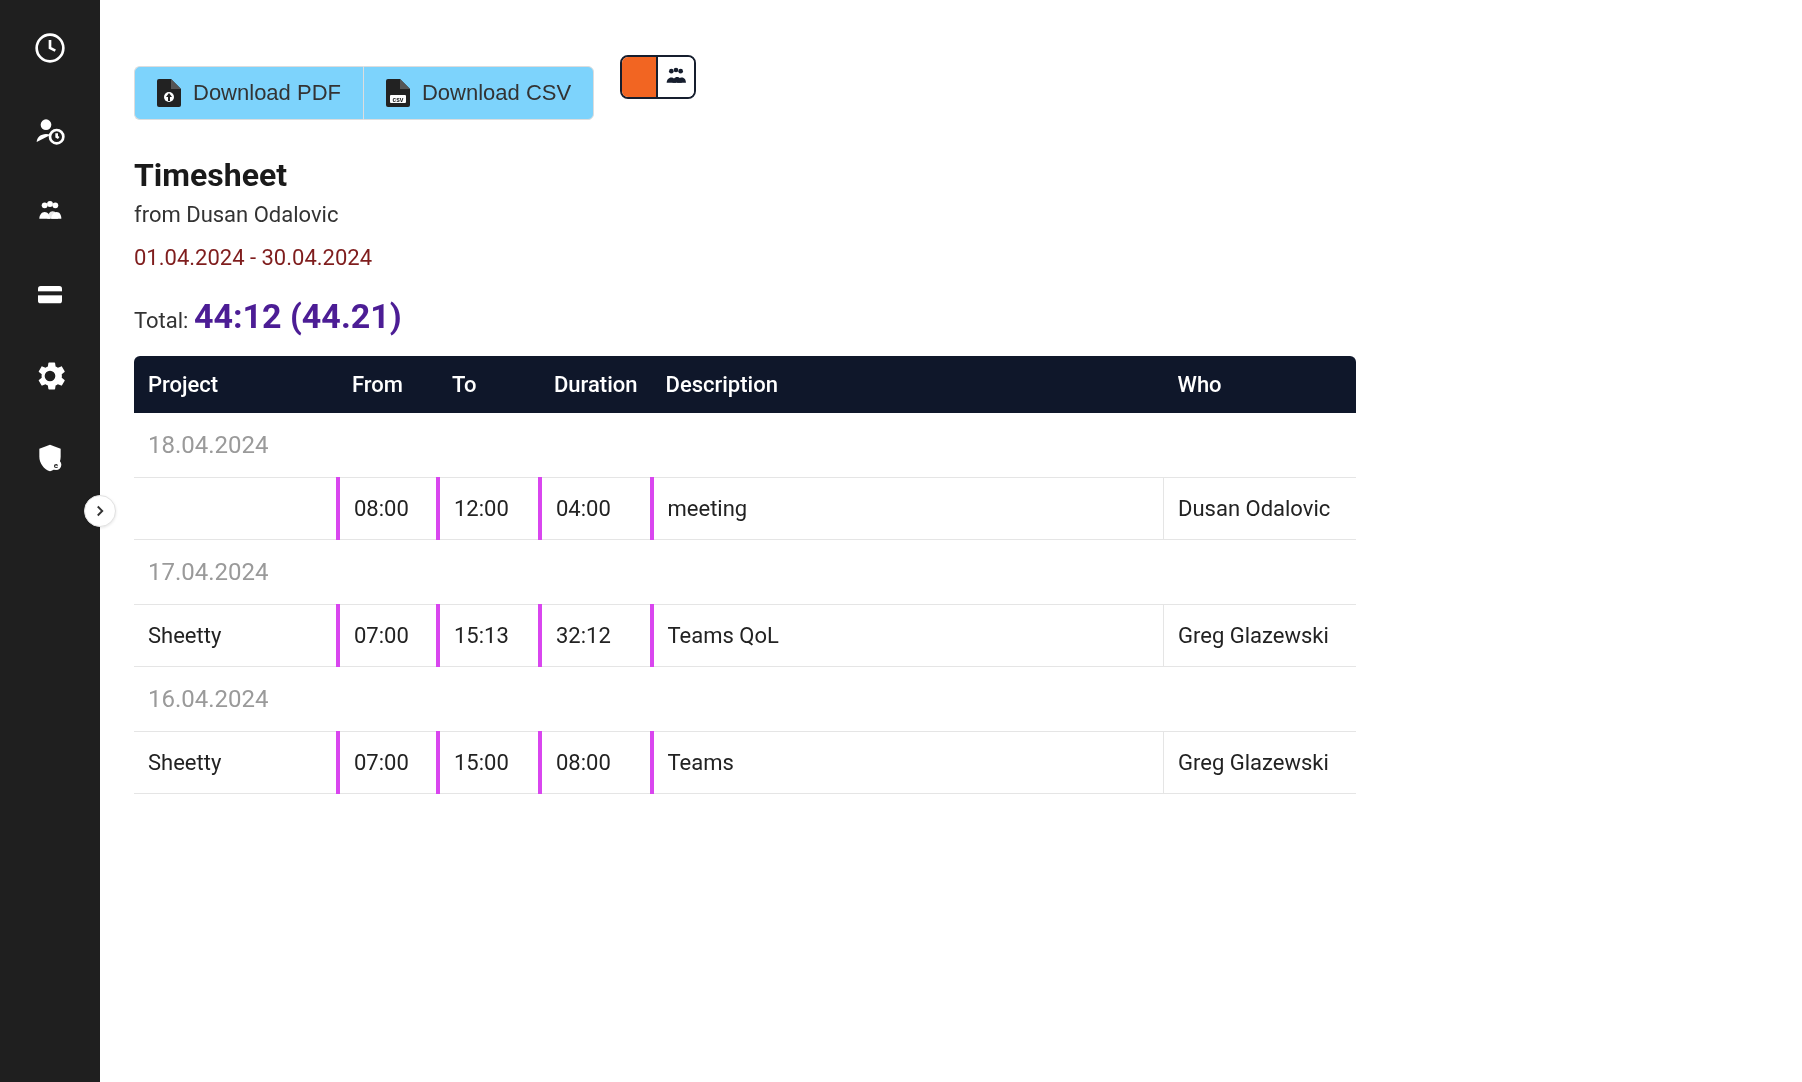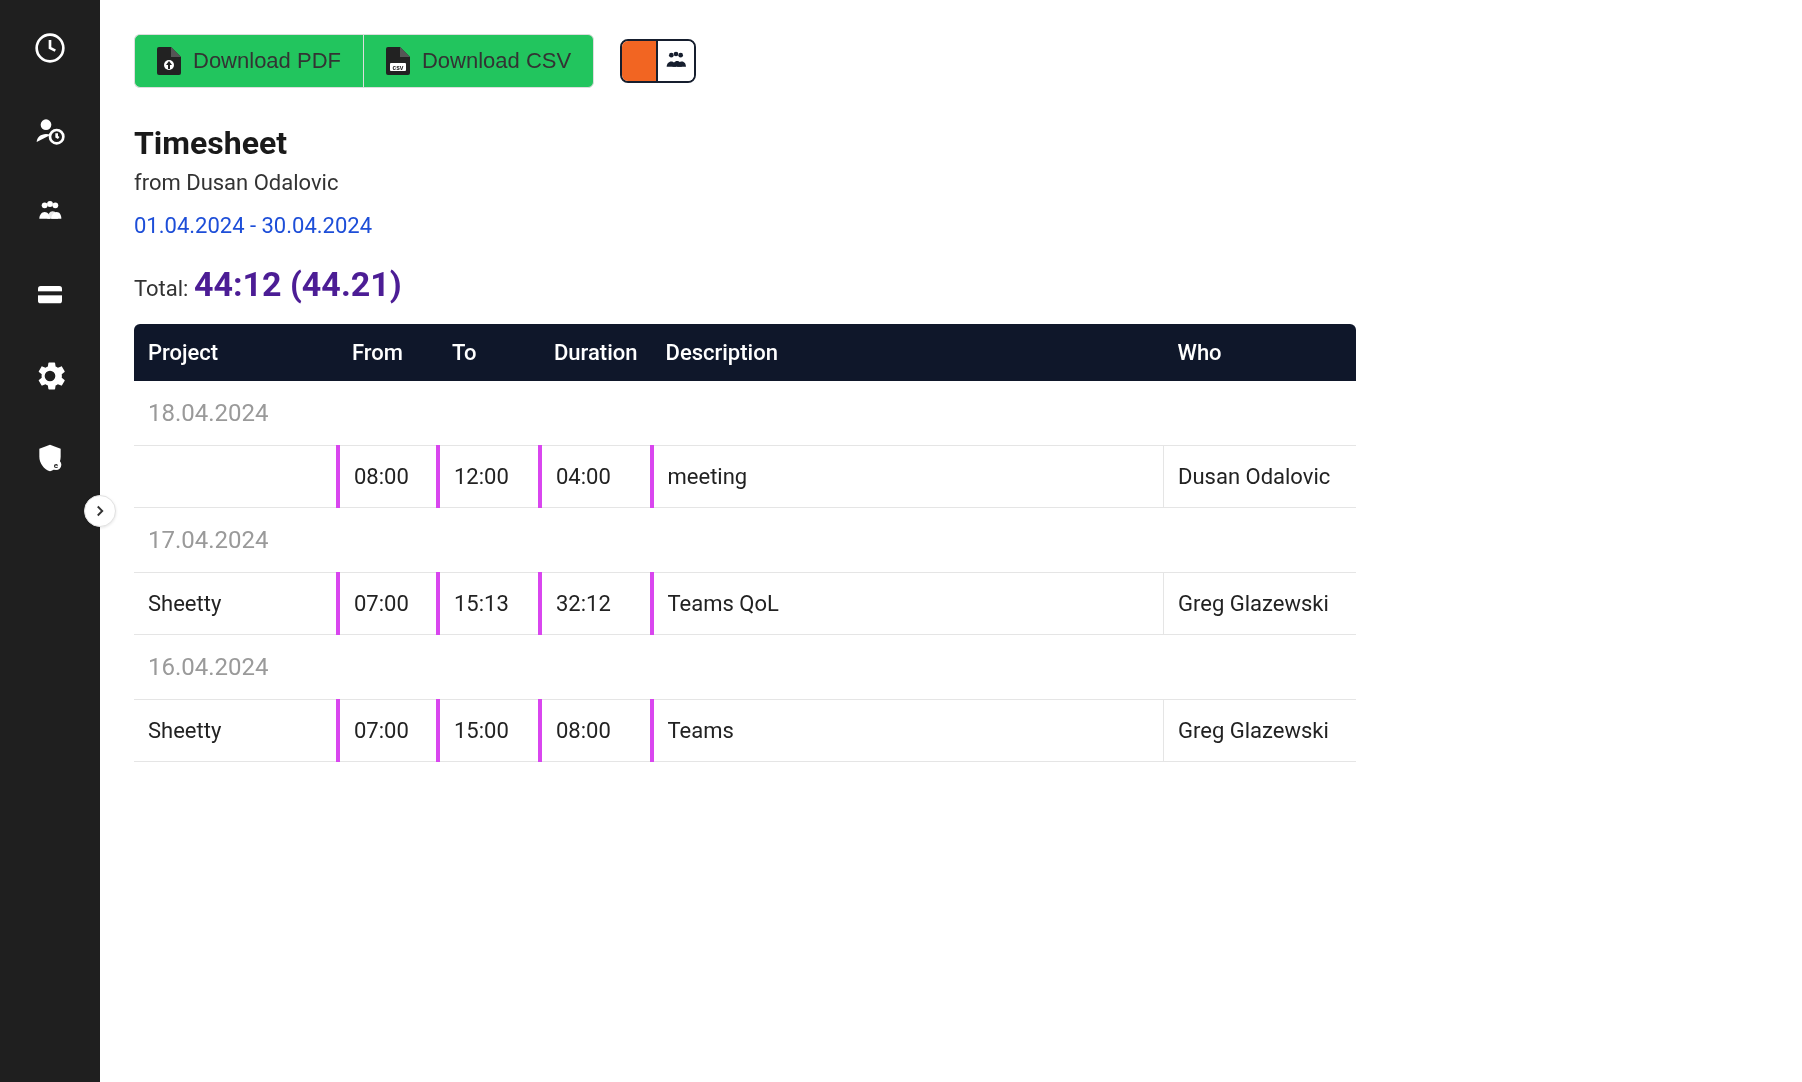--- a/index.html
+++ b/index.html
@@ -69,26 +69,27 @@
     }
     .btn-group {
       display: inline-flex;
     }
     .btn {
       display: inline-flex;
       align-items: center;
       gap: 12px;
       padding: 12px 22px;
       border: 1px solid #ddd;
-      background: #22c55e;
+      background: #7dd3fc;
       cursor: pointer;
       font-size: 22px;
       font-weight: 500;
       color: #333;
       border-radius: 6px;
+      margin-top: 32px;
     }
     .btn-group .btn:first-child {
       border-top-right-radius: 0;
       border-bottom-right-radius: 0;
       border-right: none;
     }
     .btn-group .btn:last-child {
       border-top-left-radius: 0;
       border-bottom-left-radius: 0;
     }
@@ -129,21 +130,21 @@
       font-weight: 700;
       margin-bottom: 8px;
     }
     .subtitle {
       font-size: 22px;
       color: #333;
       margin-bottom: 18px;
     }
     .date-range {
       font-size: 22px;
-      color: #1d4ed8;
+      color: #7f1d1d;
       margin-bottom: 26px;
     }
     .total-line {
       font-size: 22px;
       color: #333;
       margin-bottom: 20px;
     }
     .total-value {
       font-size: 34px;
       font-weight: 700;

